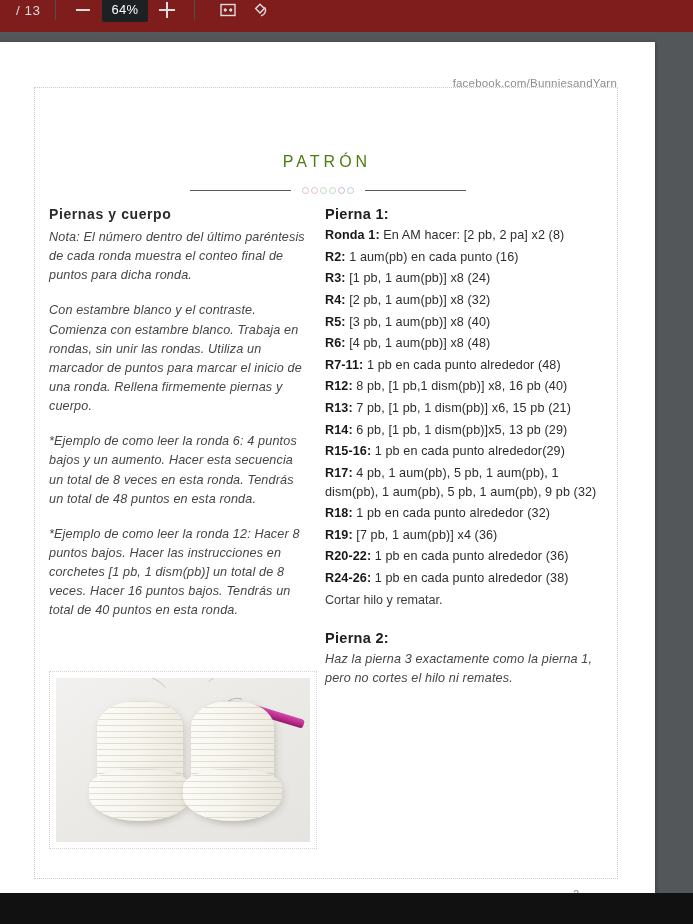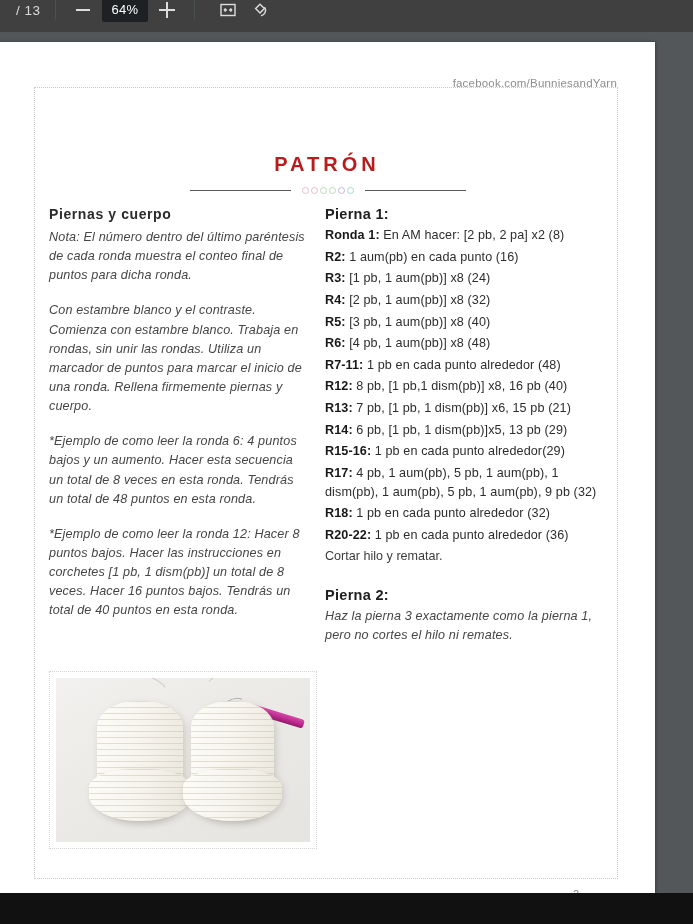--- a/index.html
+++ b/index.html
@@ -11,21 +11,21 @@
     background: #111111;
     font-family: "Liberation Sans", sans-serif;
   }
 
   
   .viewer-toolbar {
     position: absolute;
     top: 0; left: 0;
     width: 693px;
     height: 32px;
-    background: #404040;
+    background: #7f1d1d;
     display: flex;
     align-items: center;
     color: #d8d9da;
     font-size: 13px;
     overflow: hidden;
   }
   .tb-pagecount {
     margin-left: 16px;
     letter-spacing: 0.5px;
     color: #d9dadb;
@@ -126,24 +126,24 @@
     height: 792px;
     border: 1px dotted #c9c9c9;
   }
 
   .doc-title {
     position: absolute;
     top: 65px;
     left: 0;
     width: 584px;
     text-align: center;
-    font-size: 20px;
+    font-size: 16px;
     letter-spacing: 4px;
-    color: #b91c1c;
-    font-weight: 700;
+    color: #4d7c0f;
+    font-weight: 400;
     font-family: "Liberation Sans", sans-serif;
   }
 
   .title-rule {
     position: absolute;
     top: 99px;
     left: 155px;
     width: 276px;
     display: flex;
     align-items: center;
@@ -372,21 +372,23 @@
           <div class="round-line"><b>R4:</b> <span>[2 pb, 1 aum(pb)] x8 (32)</span></div>
           <div class="round-line"><b>R5:</b> <span>[3 pb, 1 aum(pb)] x8 (40)</span></div>
           <div class="round-line"><b>R6:</b> <span>[4 pb, 1 aum(pb)] x8 (48)</span></div>
           <div class="round-line"><b>R7-11:</b> <span>1 pb en cada punto alrededor (48)</span></div>
           <div class="round-line"><b>R12:</b> <span>8 pb, [1 pb,1 dism(pb)] x8, 16 pb (40)</span></div>
           <div class="round-line"><b>R13:</b> <span>7 pb, [1 pb, 1 dism(pb)] x6, 15 pb (21)</span></div>
           <div class="round-line"><b>R14:</b> <span>6 pb, [1 pb, 1 dism(pb)]x5, 13 pb (29)</span></div>
           <div class="round-line"><b>R15-16:</b> <span>1 pb en cada punto alrededor(29)</span></div>
           <div class="round-line"><b>R17:</b> <span>4 pb, 1 aum(pb), 5 pb, 1 aum(pb), 1 dism(pb), 1 aum(pb), 5 pb, 1 aum(pb), 9 pb (32)</span></div>
           <div class="round-line"><b>R18:</b> <span>1 pb en cada punto alrededor (32)</span></div>
+          <div class="round-line"><b>R19:</b> <span>[7 pb, 1 aum(pb)] x4 (36)</span></div>
           <div class="round-line"><b>R20-22:</b> <span>1 pb en cada punto alrededor (36)</span></div>
+          <div class="round-line"><b>R24-26:</b> <span>1 pb en cada punto alrededor (38)</span></div>
 
           <div class="plain-line">Cortar hilo y rematar.</div>
 
           <div class="spacer-lg"></div>
 
           <h2 class="sect-r">Pierna 2:</h2>
           <p class="ital">Haz la pierna 3 exactamente como la pierna 1, pero no cortes el hilo ni remates.</p>
         </div>
       </div>
 

